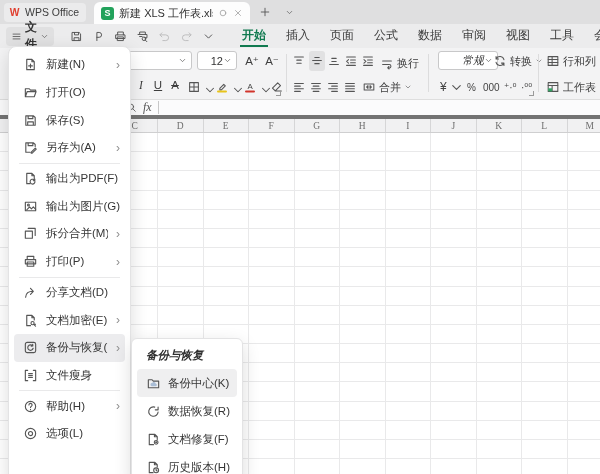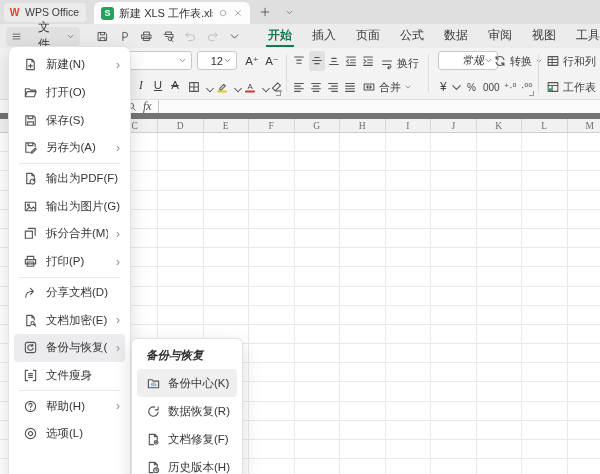--- a/index.html
+++ b/index.html
@@ -16,21 +16,21 @@
   .ic { display:inline-flex; align-items:center; justify-content:center; }
   .ic svg { width:15px; height:15px; }
   .ic.sm svg { width:11px; height:11px; }
   .ic.xs svg { width:9px; height:9px; }
   .ic.dim svg { stroke:#9a9a9a; width:10px; height:10px; }
   .tb { width:18px; height:18px; margin-left:6px; }
   .tb svg { width:12px; height:12px; stroke:#555; }
 
   
   .menurow { position:absolute; left:0; top:24px; width:600px; height:24px; background:#ececed; display:flex; align-items:center; }
-  .file-chip { display:flex; align-items:center; gap:16px; background:#e0e0e1; border-radius:4px; height:19px; margin-left:6px; padding:0 5px; font-size:12px; color:#333; }
+  .file-chip { display:flex; align-items:center; gap:3px; background:#e0e0e1; border-radius:4px; height:19px; margin-left:6px; padding:0 5px; font-size:12px; color:#333;font-weight:bold; }
   .vsep { width:1px; height:13px; background:#c7c7c8; margin:0 6px; display:inline-block; }
   .qbtn { width:20px; height:20px; border-radius:3px; display:inline-flex; align-items:center; justify-content:center; }
   .qbtn svg { width:13px; height:13px; }
   .qbtn.disabled svg { stroke:#bcbcbd; }
   #menu-tabs { display:flex; align-items:center; height:24px; margin-left:14px; }
   .mtab { padding:0 10px; height:24px; line-height:23px; font-size:12px; color:#3a3a3a; position:relative; white-space:nowrap; }
   .mtab.active { color:#117a50; font-weight:bold; }
   .mtab.active::after { content:""; position:absolute; left:8px; right:8px; bottom:1px; height:2px; background:#117a50; }
   .spacer { flex:1; }
 
@@ -41,21 +41,21 @@
   .rbtn .chev svg { width:8px; height:8px; }
   .combo { position:absolute; height:19px; background:#fff; border:1px solid #c8c8c9; border-radius:3px; display:flex; align-items:center; justify-content:flex-end; padding:0 4px; font-size:11px; color:#333; }
   .combo .chev svg { width:9px; height:9px; }
   .sel { background:#e1e1e2; border-radius:3px; }
   .rdiv { position:absolute; width:1px; height:38px; top:6px; background:#dcdcdd; }
   .fmt { position:absolute; font-size:10px; color:#444; height:20px; display:flex; align-items:center; gap:2px; }
   .corner { position:absolute; width:5px; height:5px; border-right:1.3px solid #9a9a9a; border-bottom:1.3px solid #9a9a9a; }
   .letterbtn { position:absolute; font-size:11.5px; color:#3e3e3e; width:16px; text-align:center; }
 
   
-  .formulabar { position:absolute; left:0; top:100px; width:600px; height:19px; background:#fbfbfc; border-bottom:6px solid #737373; display:flex; align-items:center; }
+  .formulabar { position:absolute; left:0; top:100px; width:600px; height:19px; background:#fbfbfc; border-bottom:4px solid #737373; display:flex; align-items:center; }
   .fx { font-family:"Liberation Serif","DejaVu Serif",serif; font-style:italic; font-size:12px; color:#555; }
 
   
   .colheaders { position:absolute; left:0; top:119px; width:620px; height:14px; display:flex; background:#f1f1f2; border-bottom:1px solid #cfcfd0; }
   .ch-corner { flex:0 0 112.5px; border-right:1px solid #d6d6d7; background:#f1f1f2; }
   .ch-cell { flex:0 0 45.5px; border-right:1px solid #d6d6d7; display:flex; align-items:center; justify-content:center; font-family:"Liberation Serif","DejaVu Serif",serif; font-size:9.5px; color:#6e6e6e; }
   .grid { position:absolute; left:0; top:133px; width:620px; height:341px; background:#fff; }
   .g-row { display:flex; height:19.2px; border-bottom:1px solid #e9e9ea; }
   .g-sp { flex:0 0 112.5px; border-right:1px solid #e9e9ea; }
   .g-cell { flex:0 0 45.5px; border-right:1px solid #e9e9ea; }

